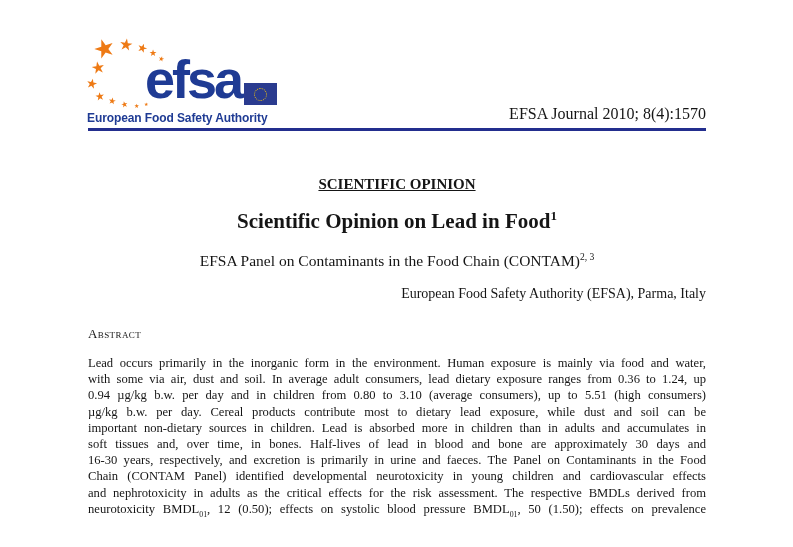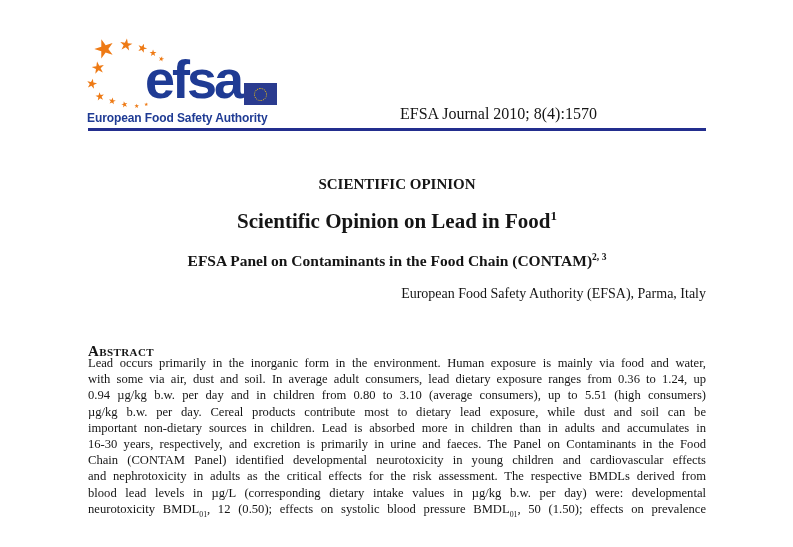--- a/index.html
+++ b/index.html
@@ -34,51 +34,51 @@
     border:1px dotted #ffcc00; border-radius:50%;
   }
   .tagline {
     position:absolute; left:2px; top:75px;
     font-family:"Liberation Sans","DejaVu Sans",sans-serif;
     font-weight:700; font-size:12px; letter-spacing:-0.1px;
     color:#1f3b94; white-space:nowrap;
   }
   .journal-ref {
     left:400px; top:105px; width:306px;
-    text-align:left; font-size:16px; white-space:nowrap;
+    text-align:right; font-size:16px; white-space:nowrap;
   }
   .header-rule {
     left:88px; top:128px; width:618px; height:3px;
     background:#232e8e;
   }
 
   
   .kicker {
     left:88px; top:176px; width:618px; text-align:center;
-    font-weight:bold; font-size:15px; white-space:nowrap;
+    font-weight:bold; font-size:15px; white-space:nowrap;text-decoration:underline;
   }
   .doc-title {
     left:88px; top:209px; width:618px; text-align:center;
     font-weight:bold; font-size:21px; white-space:nowrap;
   }
   .authors {
     left:88px; top:252px; width:618px; text-align:center;
-    font-weight:bold; font-size:15.5px; white-space:nowrap;
+    font-weight:normal; font-size:15.5px; white-space:nowrap;
   }
   .affiliation {
     left:88px; top:286px; width:618px; text-align:right;
     font-size:14px; white-space:nowrap;
   }
   sup { font-size:62%; line-height:0; vertical-align:super; }
   sub { font-size:62%; line-height:0; vertical-align:sub; }
 
   
   .abstract-heading {
-    left:88px; top:343px;
-    font-weight:bold; font-size:15px;
+    left:88px; top:326px;
+    font-weight:normal; font-size:13px;
     font-variant:small-caps; letter-spacing:0.4px;
   }
   .abstract {
     left:88px; top:355px; width:618px;
     font-size:12.6px; line-height:16.2px;
   }
   .abs-line {
     text-align:justify; text-align-last:justify;
     height:16.2px; overflow:hidden; white-space:normal;
   }
@@ -122,18 +122,18 @@
 <div class="abs affiliation">European Food Safety Authority (EFSA), Parma, Italy</div>
 
 <div class="abs abstract-heading">Abstract</div>
 
 <div class="abs abstract">
   <div class="abs-line"><span>Lead occurs primarily in the inorganic form in the environment. Human exposure is mainly via food and water,</span></div>
   <div class="abs-line"><span>with some via air, dust and soil. In average adult consumers, lead dietary exposure ranges from 0.36 to 1.24, up</span></div>
   <div class="abs-line"><span>0.94 µg/kg b.w. per day and in children from 0.80 to 3.10 (average consumers), up to 5.51 (high consumers)</span></div>
   <div class="abs-line"><span>µg/kg b.w. per day. Cereal products contribute most to dietary lead exposure, while dust and soil can be</span></div>
   <div class="abs-line"><span>important non-dietary sources in children. Lead is absorbed more in children than in adults and accumulates in</span></div>
+  <div class="abs-line"><span>soft tissues and, over time, in bones. Half-lives of lead in blood and bone are approximately 30 days and</span></div>
   <div class="abs-line"><span>16-30 years, respectively, and excretion is primarily in urine and faeces. The Panel on Contaminants in the Food</span></div>
   <div class="abs-line"><span>Chain (CONTAM Panel) identified developmental neurotoxicity in young children and cardiovascular effects</span></div>
   <div class="abs-line"><span>and nephrotoxicity in adults as the critical effects for the risk assessment. The respective BMDLs derived from</span></div>
-  <div class="abs-line"><span>blood lead levels in µg/L (corresponding dietary intake values in µg/kg b.w. per day) were: developmental</span></div>
   <div class="abs-line"><span>neurotoxicity BMDL</span><sub>01</sub><span>, 12 (0.50); effects on systolic blood pressure BMDL</span><sub>01</sub><span>, 50 (1.50); effects on prevalence</span></div>
 </div>
 
 </body></html>

